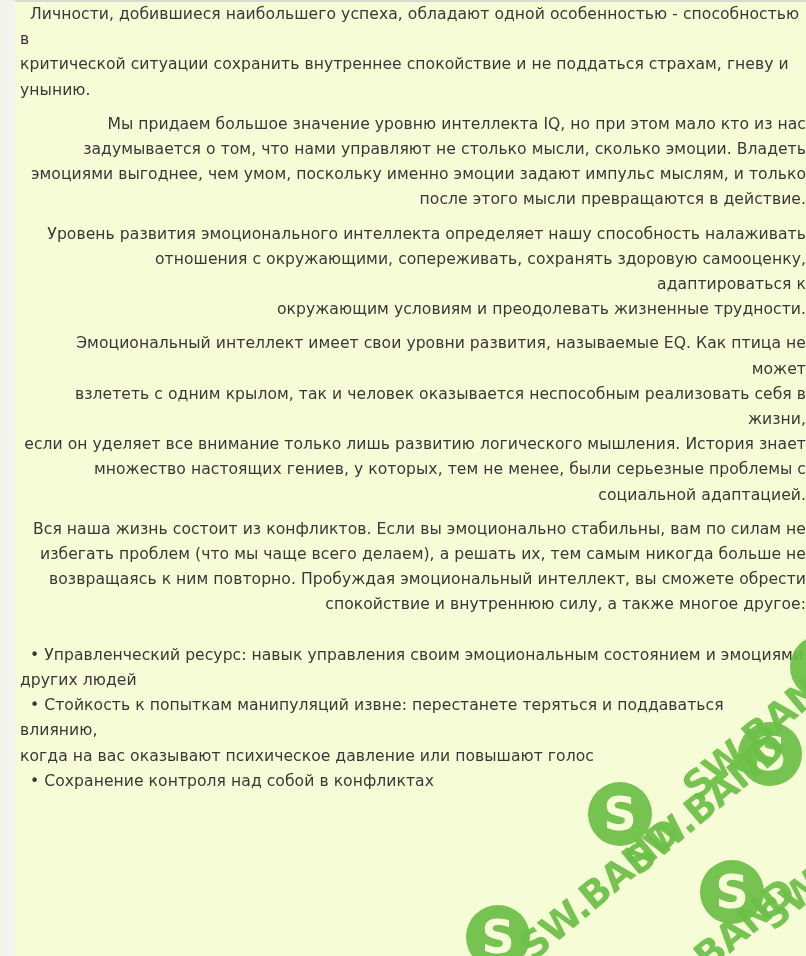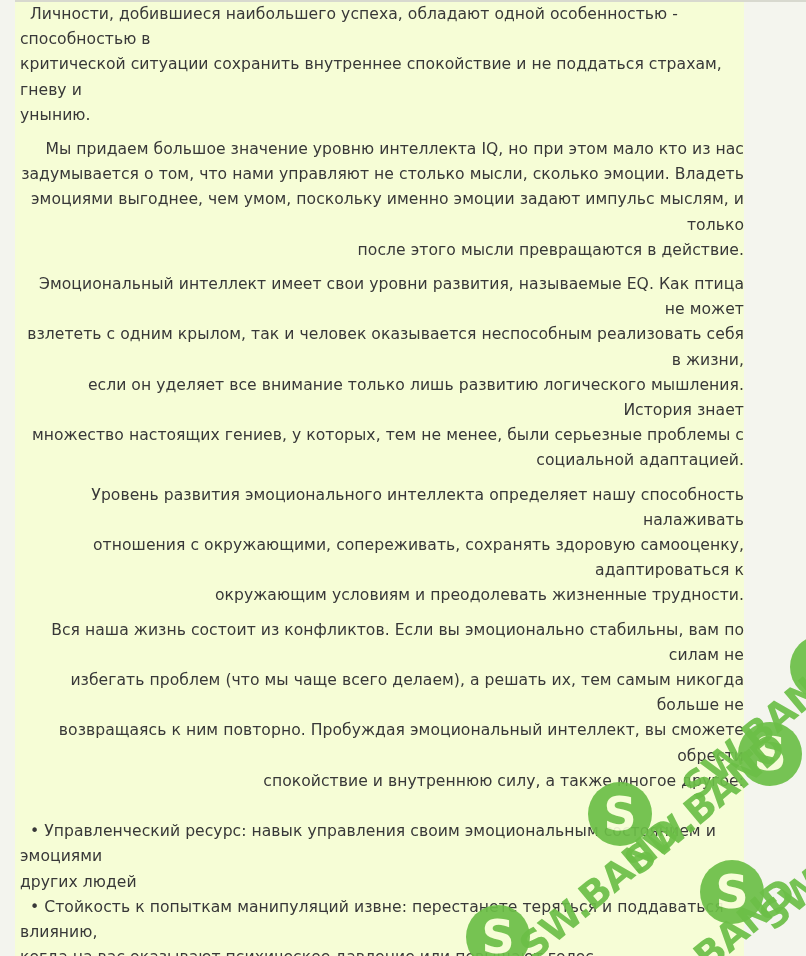--- a/index.html
+++ b/index.html
@@ -4,21 +4,21 @@
   <style>
     html, body { margin: 0; padding: 0; }
     body {
       width: 806px; height: 956px; overflow: hidden; position: relative;
       background: #f4f5ee;
       font-family: "DejaVu Sans", sans-serif;
     }
     .top-line { position: absolute; left: 0; top: 0; width: 806px; height: 2px; background: #d8d9cf; }
     .left-strip { position: absolute; left: 0; top: 0; width: 15px; height: 956px; background: #f3f4ee; }
     .content {
-      position: absolute; left: 15px; top: 2px; width: 729px; height: 954px;
+      position: absolute; left: 15px; top: 2px; width: 791px; height: 954px;
       background: #f6fdd6;
       box-sizing: border-box;
       padding: 0 0 0 5px;
       color: #383838;
       font-size: 15.6px;
       line-height: 25.2px;
       letter-spacing: 0.05px;
     }
     .para { margin: 0; white-space: pre-wrap; }
     .para + .para { margin-top: 9px; text-align: right; }
@@ -36,28 +36,28 @@
 <div class="left-strip"></div>
 
 <div class="content">
   <p class="para">  Личности, добившиеся наибольшего успеха, обладают одной особенностью - способностью в
 критической ситуации сохранить внутреннее спокойствие и не поддаться страхам, гневу и
 унынию.</p>
   <p class="para">  Мы придаем большое значение уровню интеллекта IQ, но при этом мало кто из нас
 задумывается о том, что нами управляют не столько мысли, сколько эмоции. Владеть
 эмоциями выгоднее, чем умом, поскольку именно эмоции задают импульс мыслям, и только
 после этого мысли превращаются в действие.</p>
+  <p class="para">  Уровень развития эмоционального интеллекта определяет нашу способность налаживать
+отношения с окружающими, сопереживать, сохранять здоровую самооценку, адаптироваться к
+окружающим условиям и преодолевать жизненные трудности.</p>
   <p class="para">  Эмоциональный интеллект имеет свои уровни развития, называемые EQ. Как птица не может
 взлететь с одним крылом, так и человек оказывается неспособным реализовать себя в жизни,
 если он уделяет все внимание только лишь развитию логического мышления. История знает
 множество настоящих гениев, у которых, тем не менее, были серьезные проблемы с
 социальной адаптацией.</p>
-  <p class="para">  Уровень развития эмоционального интеллекта определяет нашу способность налаживать
-отношения с окружающими, сопереживать, сохранять здоровую самооценку, адаптироваться к
-окружающим условиям и преодолевать жизненные трудности.</p>
   <p class="para">  Вся наша жизнь состоит из конфликтов. Если вы эмоционально стабильны, вам по силам не
 избегать проблем (что мы чаще всего делаем), а решать их, тем самым никогда больше не
 возвращаясь к ним повторно. Пробуждая эмоциональный интеллект, вы сможете обрести
 спокойствие и внутреннюю силу, а также многое другое:</p>
 
   <div class="bullets">
     <p class="bullet">  • Управленческий ресурс: навык управления своим эмоциональным состоянием и эмоциями
 других людей</p>
     <p class="bullet">  • Стойкость к попыткам манипуляций извне: перестанете теряться и поддаваться влиянию,
 когда на вас оказывают психическое давление или повышают голос</p>

